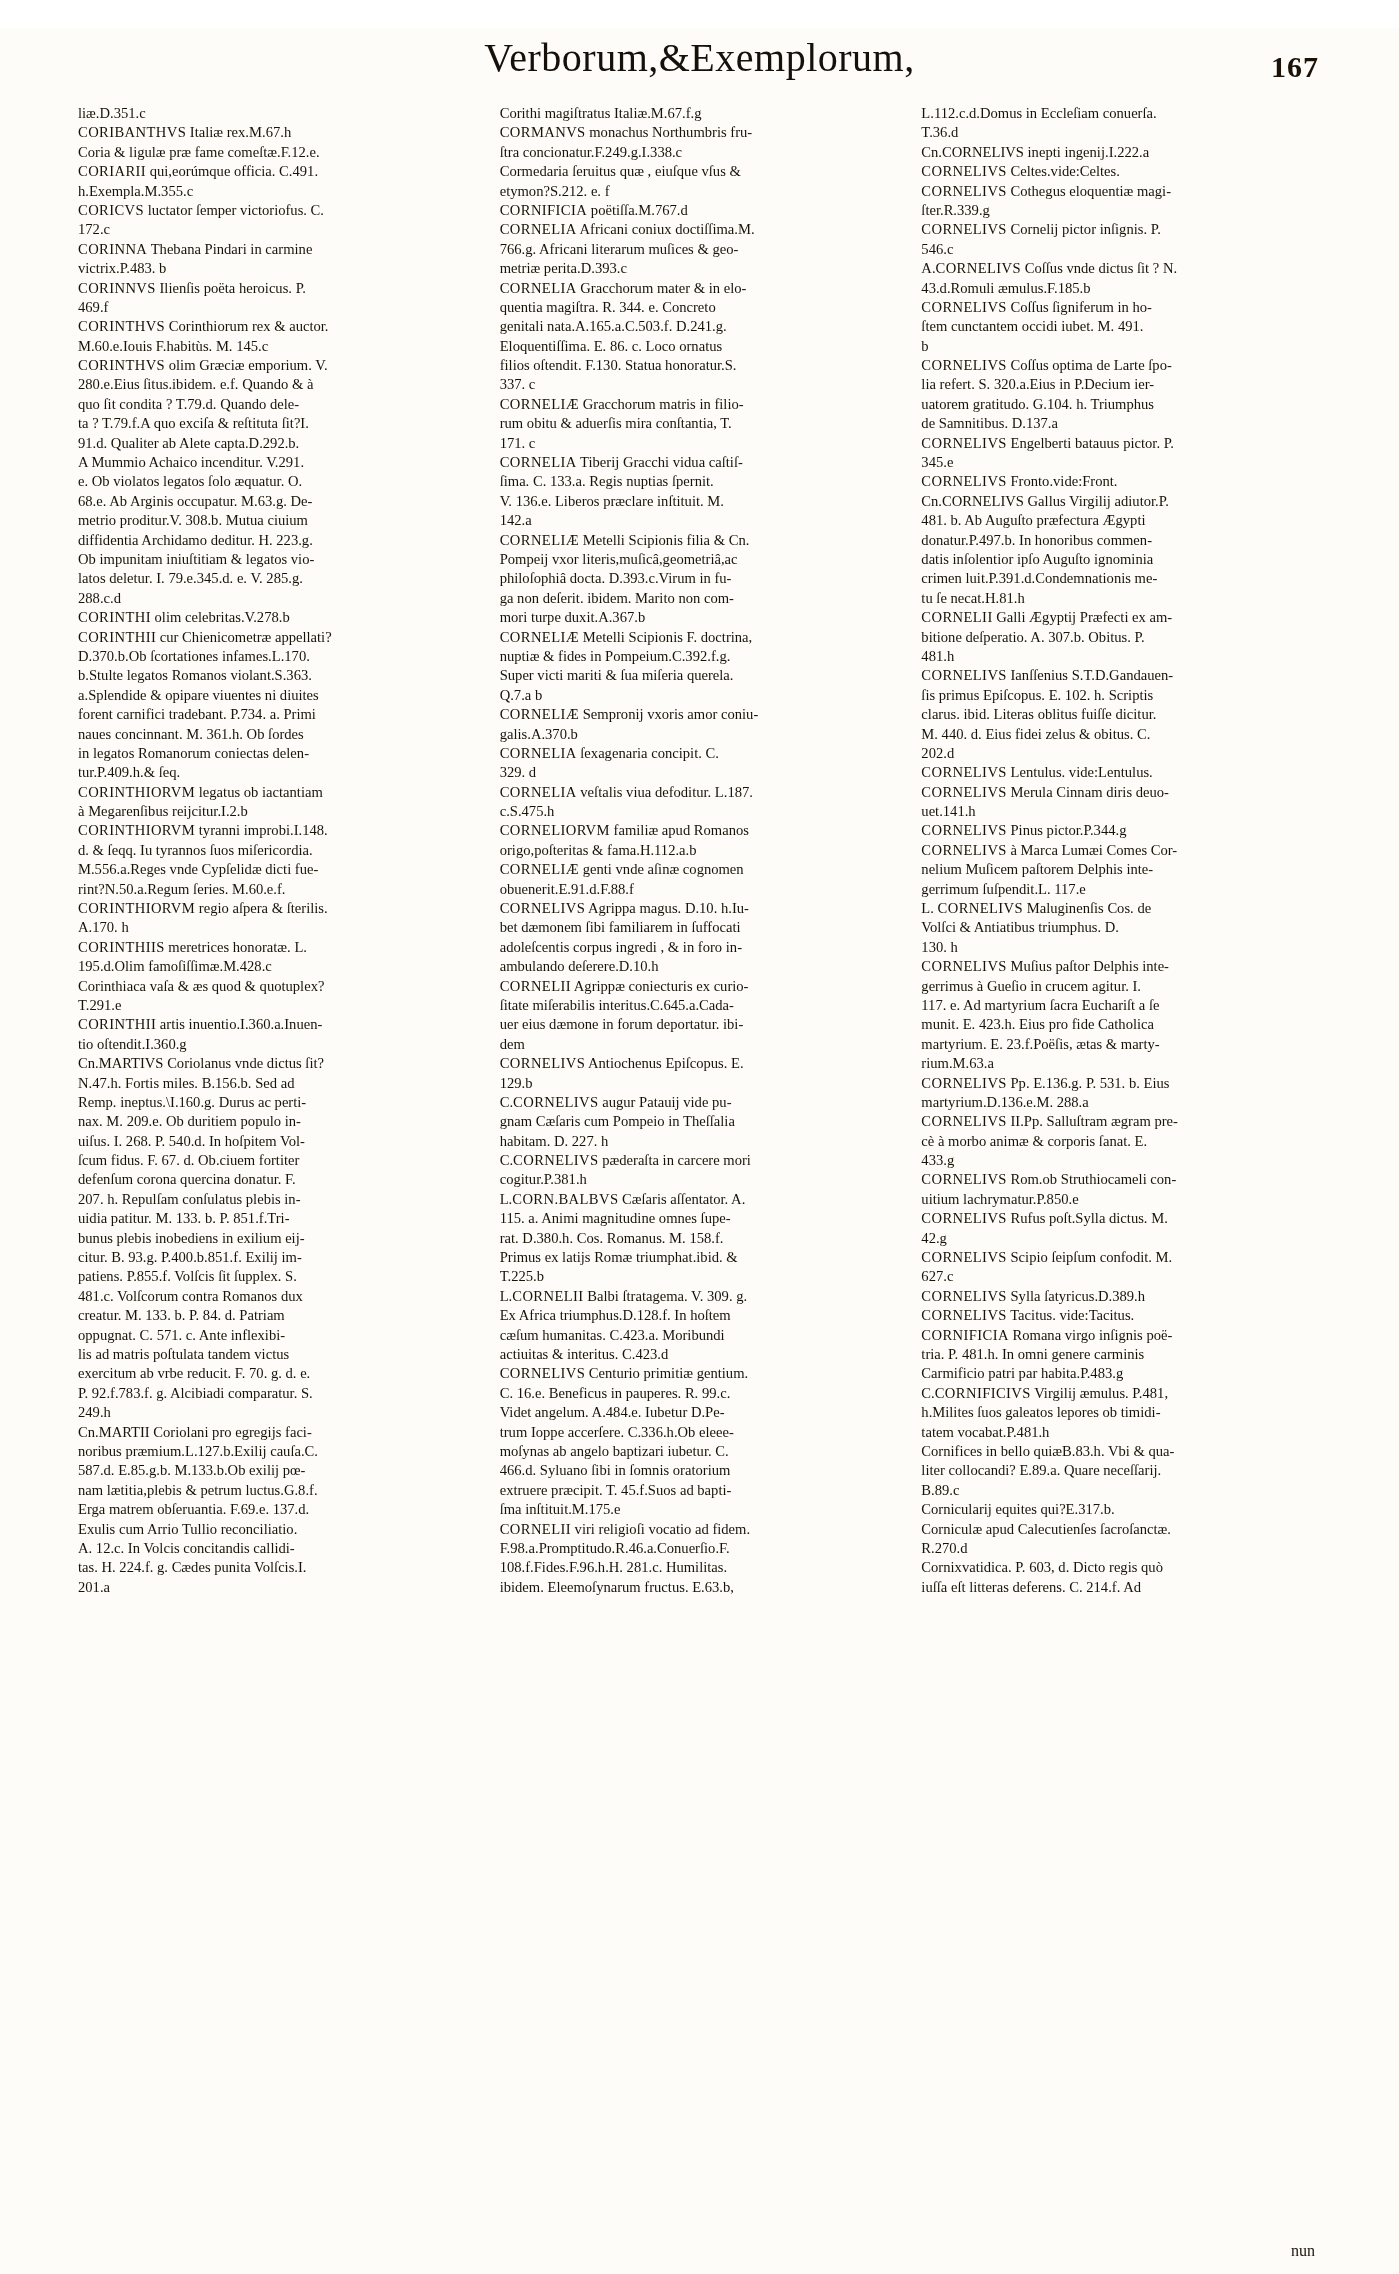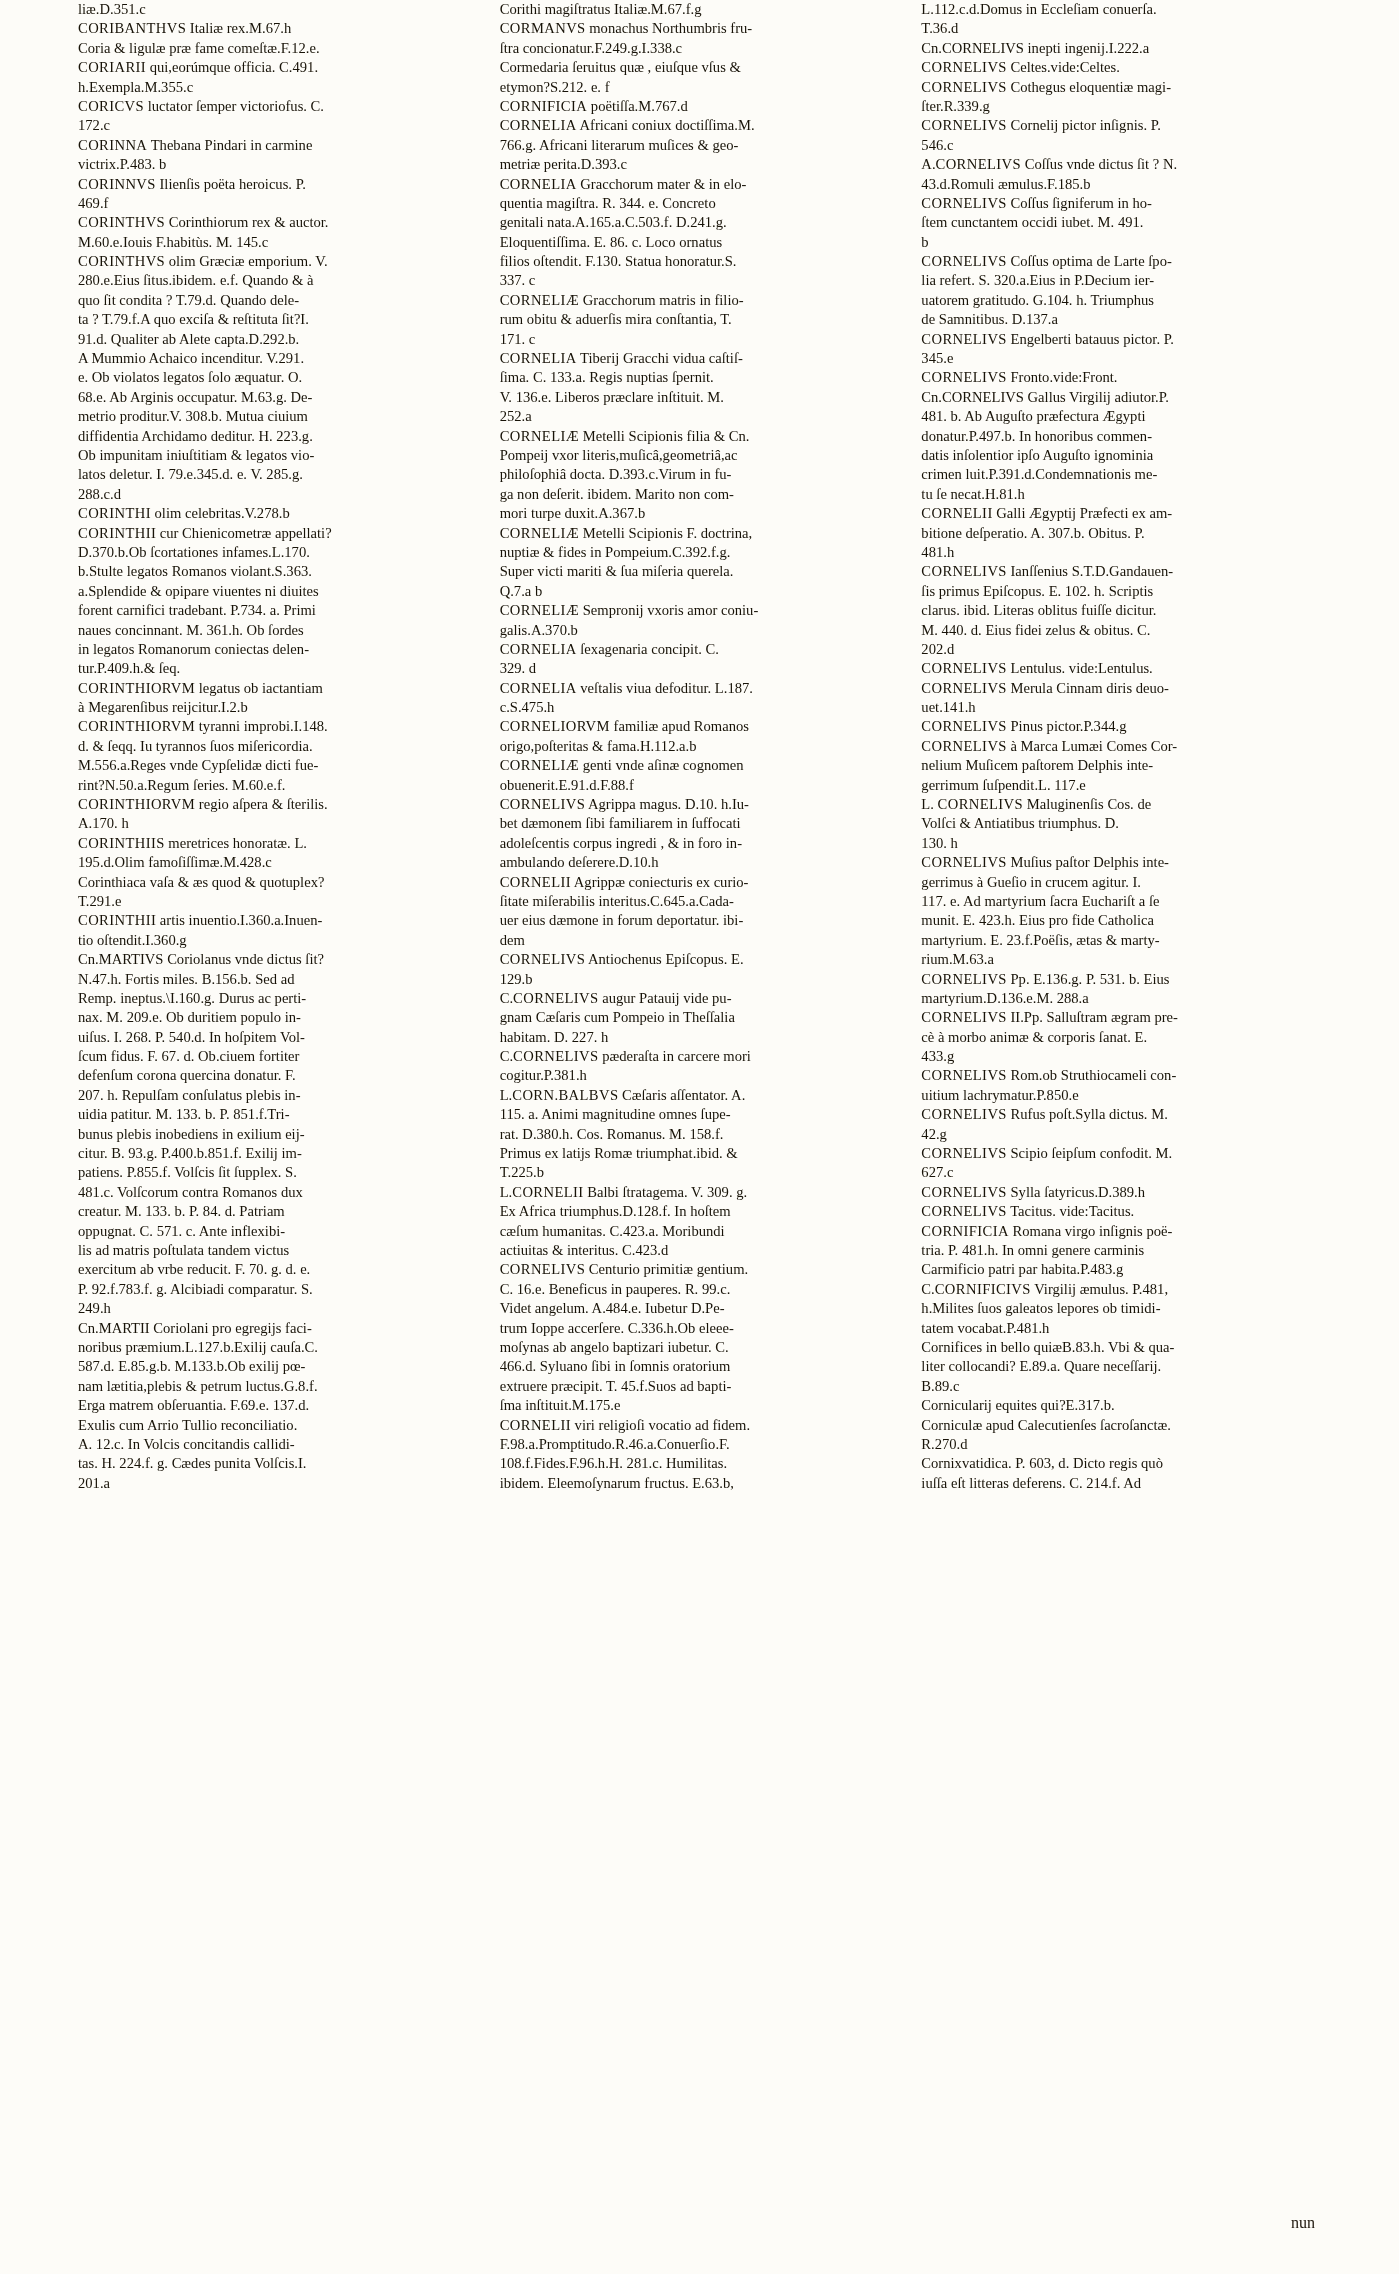--- a/index.html
+++ b/index.html
@@ -75,20 +75,24 @@
     bottom: 42px;
     font-size: 16px;
     font-family: "Liberation Serif", serif;
   }
 </style>
 </head>
 <body>
 
 <div class="page">
 
+  <div class="header">
+    <div class="header-title">Verborum,&amp;Exemplorum,</div>
+    <div class="folio">167</div>
+  </div>
 
   <div class="columns">
     <div class="col" id="col0">
         <div class="entry">liæ.D.351.c</div>
         <div class="entry"><span class="sc">CORIBANTHVS</span> Italiæ rex.M.67.h</div>
         <div class="entry">Coria &amp; ligulæ præ fame comeſtæ.F.12.e.</div>
         <div class="entry"><span class="sc">CORIARII</span> qui,eorúmque officia. C.491.</div>
         <div class="entry">h.Exempla.M.355.c</div>
         <div class="entry"><span class="sc">CORICVS</span> luctator ſemper victoriofus. C.</div>
         <div class="entry">172.c</div>
@@ -178,21 +182,21 @@
         <div class="entry">genitali nata.A.165.a.C.503.f. D.241.g.</div>
         <div class="entry">Eloquentiſſima. E. 86. c. Loco ornatus</div>
         <div class="entry">filios oſtendit. F.130. Statua honoratur.S.</div>
         <div class="entry">337. c</div>
         <div class="entry"><span class="sc">CORNELIÆ</span> Gracchorum matris in filio-</div>
         <div class="entry">rum obitu &amp; aduerſis mira conſtantia, T.</div>
         <div class="entry">171. c</div>
         <div class="entry"><span class="sc">CORNELIA</span> Tiberij Gracchi vidua caſtiſ-</div>
         <div class="entry">ſima. C. 133.a. Regis nuptias ſpernit.</div>
         <div class="entry">V. 136.e. Liberos præclare inſtituit. M.</div>
-        <div class="entry">252.a</div>
+        <div class="entry">142.a</div>
         <div class="entry"><span class="sc">CORNELIÆ</span> Metelli Scipionis filia &amp; Cn.</div>
         <div class="entry">Pompeij vxor literis,muſicâ,geometriâ,ac</div>
         <div class="entry">philoſophiâ docta. D.393.c.Virum in fu-</div>
         <div class="entry">ga non deſerit. ibidem. Marito non com-</div>
         <div class="entry">mori turpe duxit.A.367.b</div>
         <div class="entry"><span class="sc">CORNELIÆ</span> Metelli Scipionis F. doctrina,</div>
         <div class="entry">nuptiæ &amp; fides in Pompeium.C.392.f.g.</div>
         <div class="entry">Super victi mariti &amp; ſua miſeria querela.</div>
         <div class="entry">Q.7.a b</div>
         <div class="entry"><span class="sc">CORNELIÆ</span> Sempronij vxoris amor coniu-</div>

